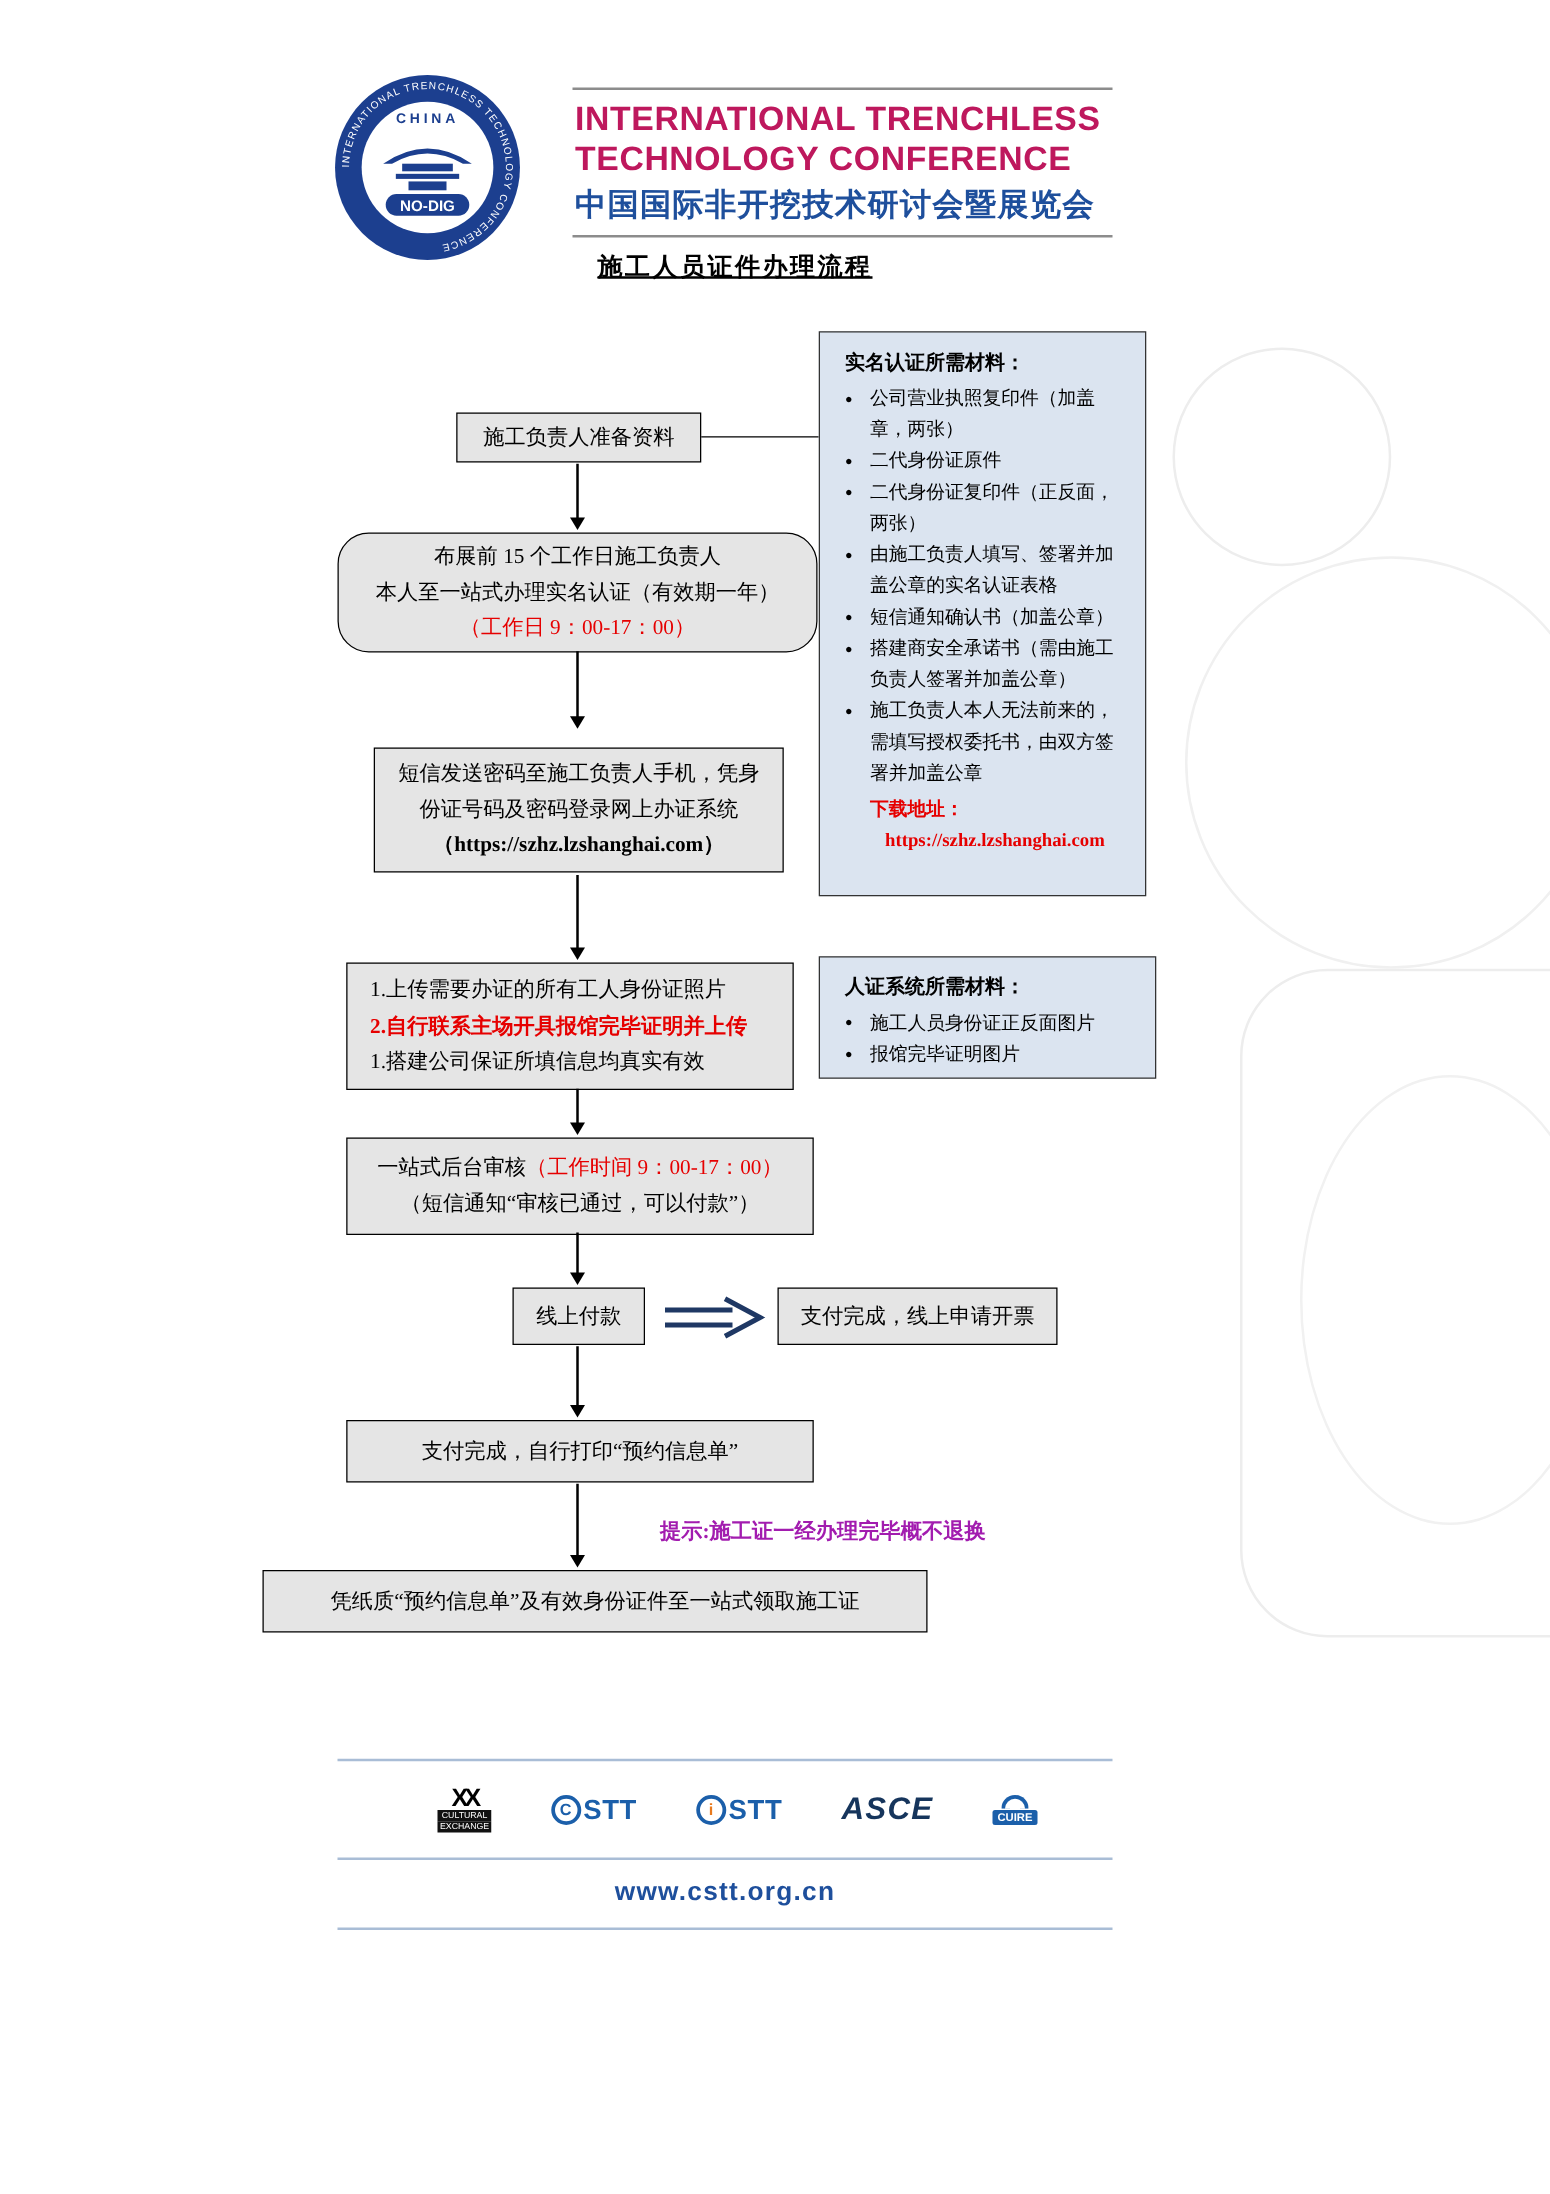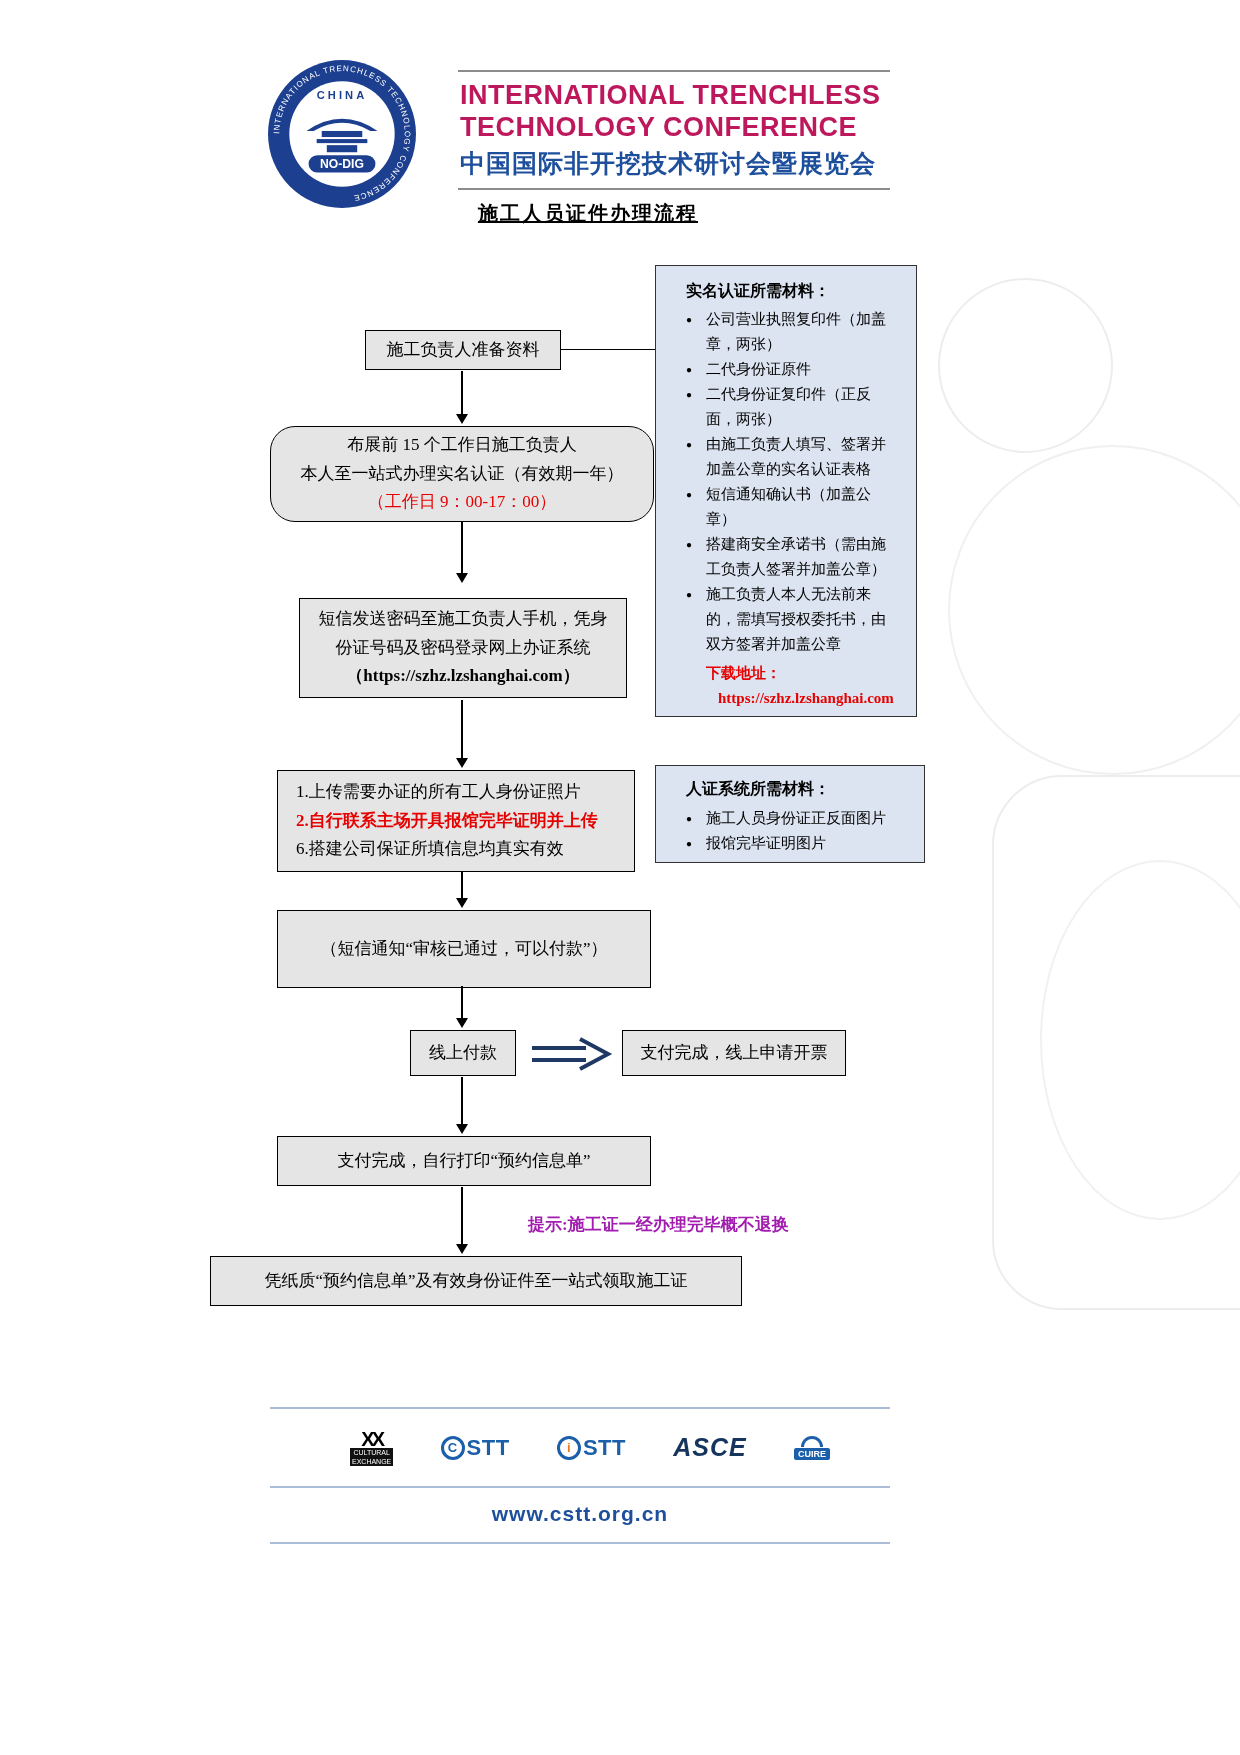--- a/index.html
+++ b/index.html
@@ -56,21 +56,21 @@
 
   
   .varrow { position:absolute; width:2px; background:#000; }
   .varrow::after { content:""; position:absolute; left:50%; transform:translateX(-50%);
     bottom:-9px; width:0; height:0; border-left:6px solid transparent;
     border-right:6px solid transparent; border-top:10px solid #000; }
   .hline { position:absolute; height:1px; background:#000; }
   .dbl-arrow { position:absolute; left:528px; top:1036px; }
 
   
-  .panel { position:absolute; background:#dbe4f0; border:1px solid #333; padding:12px 30px;
+  .panel { position:absolute; background:#dbe4f0; border:1px solid #333; padding:12px 20px;
     font-size:15px; line-height:25px; }
   .panel-realname { left:655px; top:265px; width:262px; height:452px; }
   .panel-idsystem { left:655px; top:765px; width:270px; height:98px;font-family:Liberation Mono, monospace; }
   .panel-title { font-size:16px; font-weight:bold; margin-bottom:4px; }
   .panel li { list-style:none; display:flex; }
   .bullet { width:20px; flex:0 0 20px; font-size:10px; line-height:25px; }
   .item-text { flex:1; }
   .dl-label { margin-top:4px; padding-left:20px; color:#e60000; font-weight:bold; }
   .dl-url { padding-left:32px; color:#e60000; font-weight:bold; }
 
@@ -156,26 +156,29 @@
     <span class="ln">短信发送密码至施工负责人手机，凭身</span>
     <span class="ln">份证号码及密码登录网上办证系统</span>
     <span class="ln bold">（https://szhz.lzshanghai.com）</span>
   </div>
 
   <div class="varrow" style="left:461px; top:700px; height:59px;"></div>
 
   <div class="box left-box b-step4">
     <span class="ln">1.上传需要办证的所有工人身份证照片</span>
     <span class="ln red bold">2.自行联系主场开具报馆完毕证明并上传</span>
-    <span class="ln">6.搭建公司保证所填信息均真实有效</span>
+    <span class="ln">1.搭建公司保证所填信息均真实有效</span>
   </div>
 
   <div class="varrow" style="left:461px; top:871px; height:28px;"></div>
 
   <div class="box b-step5">
+    <span class="ln">
+      <span>一站式后台审核</span><span class="red">（工作时间 9：00-17：00）</span>
+    </span>
     <span class="ln">（短信通知“审核已通过，可以付款”）</span>
   </div>
 
   <div class="varrow" style="left:461px; top:986px; height:33px;"></div>
 
   <div class="box b-step6">
     <span class="ln">线上付款</span>
   </div>
 
   <div class="dbl-arrow">

